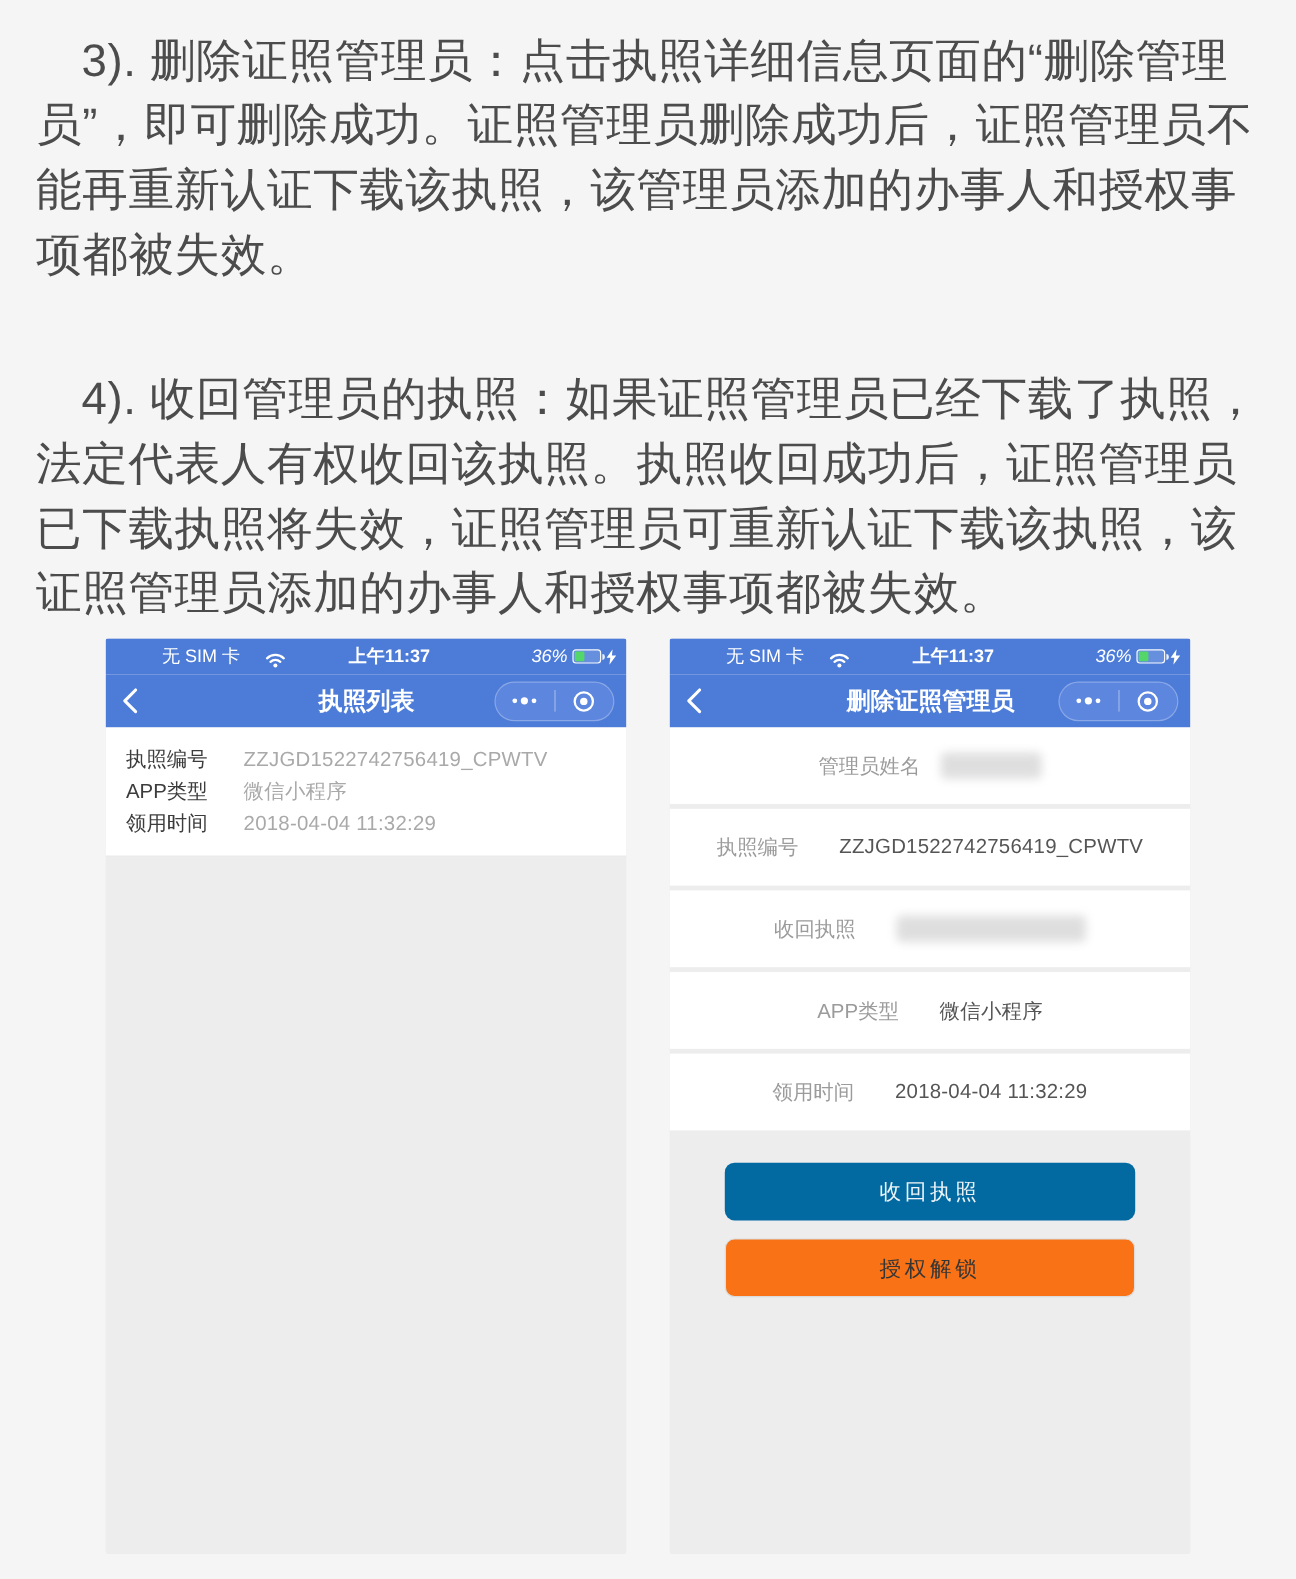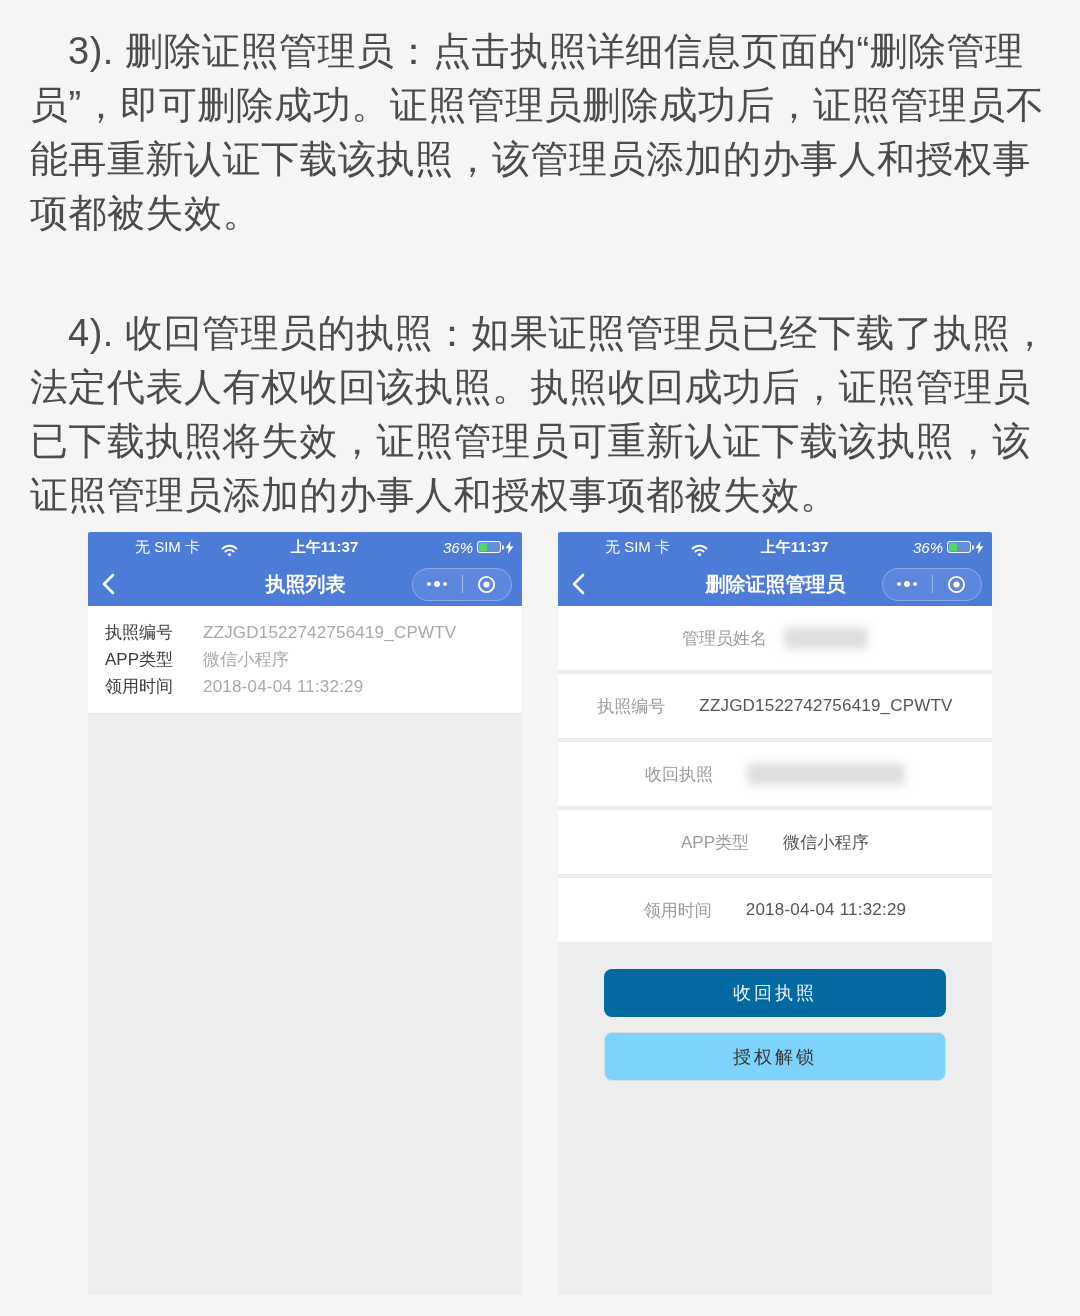--- a/index.html
+++ b/index.html
@@ -174,21 +174,21 @@
     font-size:18px;
     letter-spacing:3px;
     cursor:pointer;
   }
   .btn-primary {
     background:#0369a1;
     color:rgba(255,255,255,0.92);
   }
   .btn-secondary {
     margin-top:15px;
-    background:#7dd3fc;
+    background:#f97316;
     border:1px solid #dcdcdc;
     color:#353535;
     height:49px;
   }
 </style>
 </head>
 <body>
 
 <section class="doc">
   <p>3). 删除证照管理员：点击执照详细信息页面的“删除管理员”，即可删除成功。证照管理员删除成功后，证照管理员不能再重新认证下载该执照，该管理员添加的办事人和授权事项都被失效。</p>

